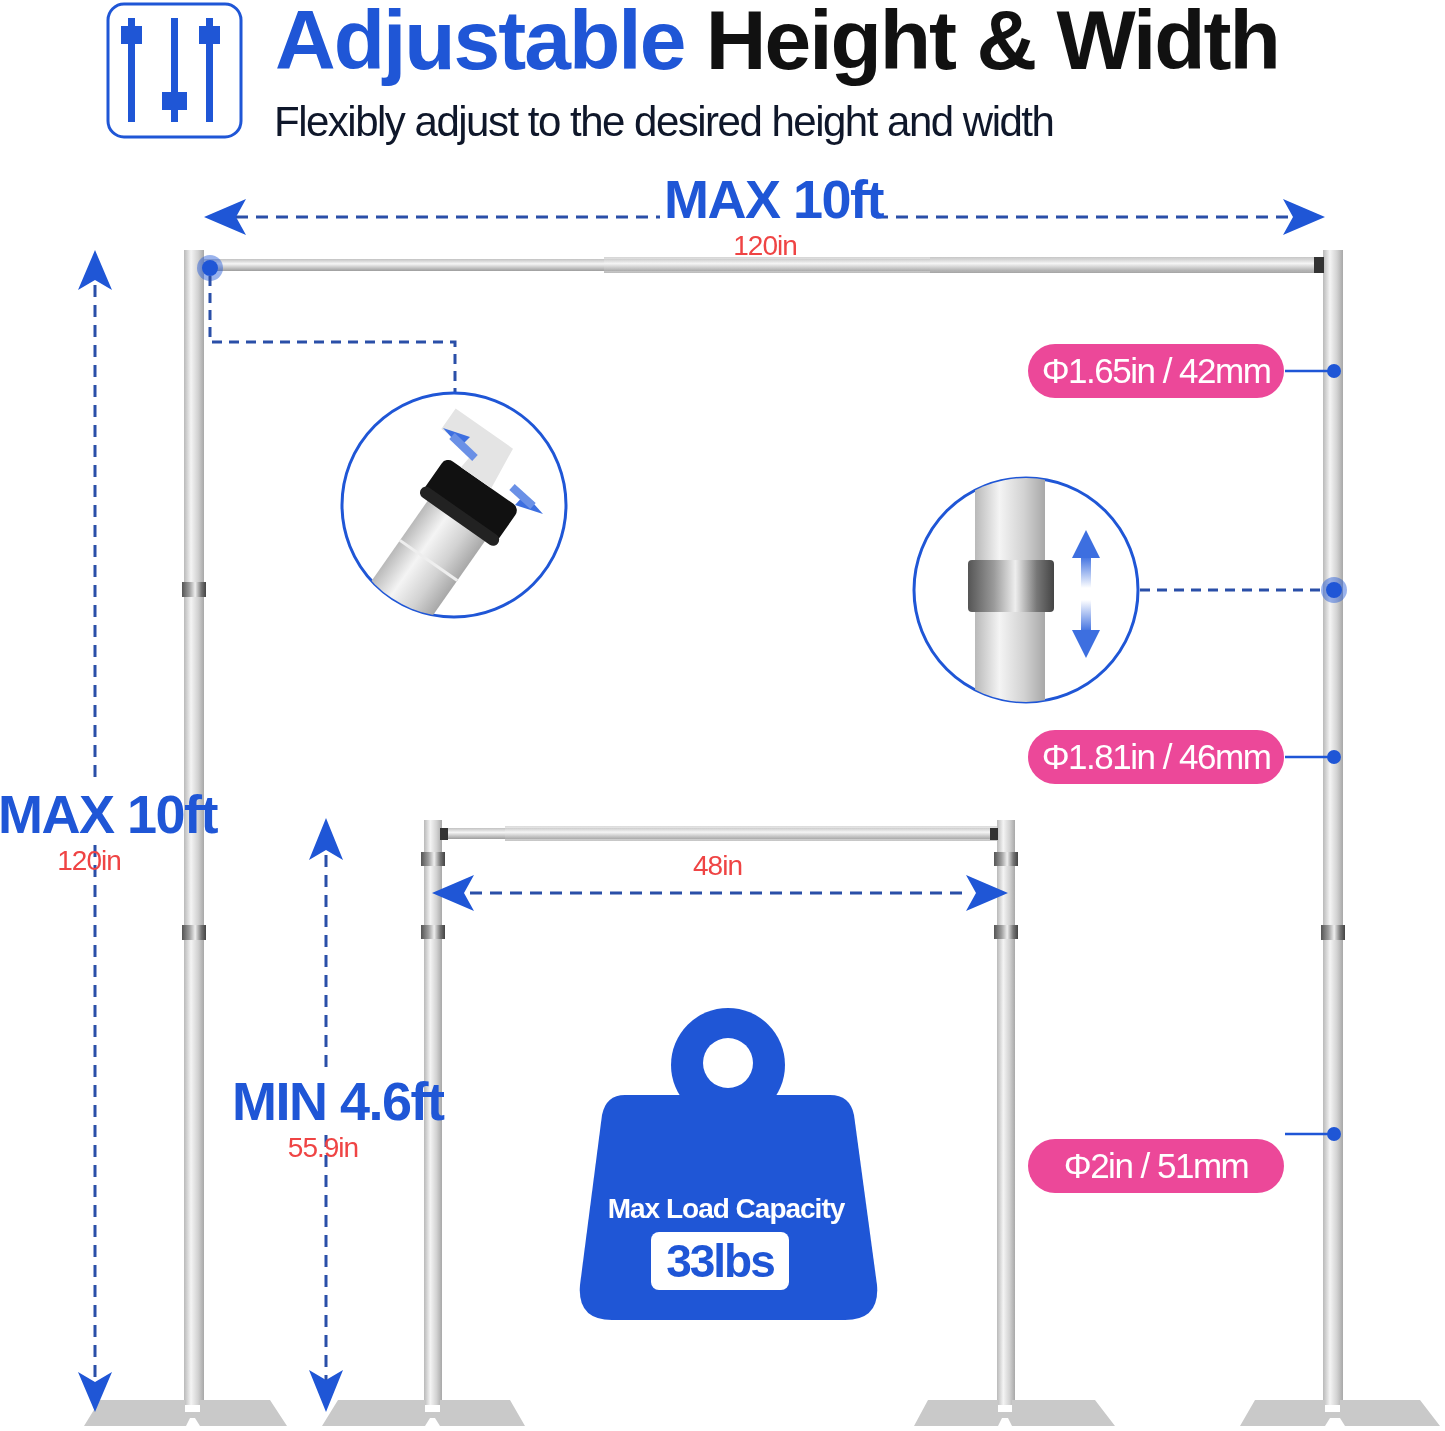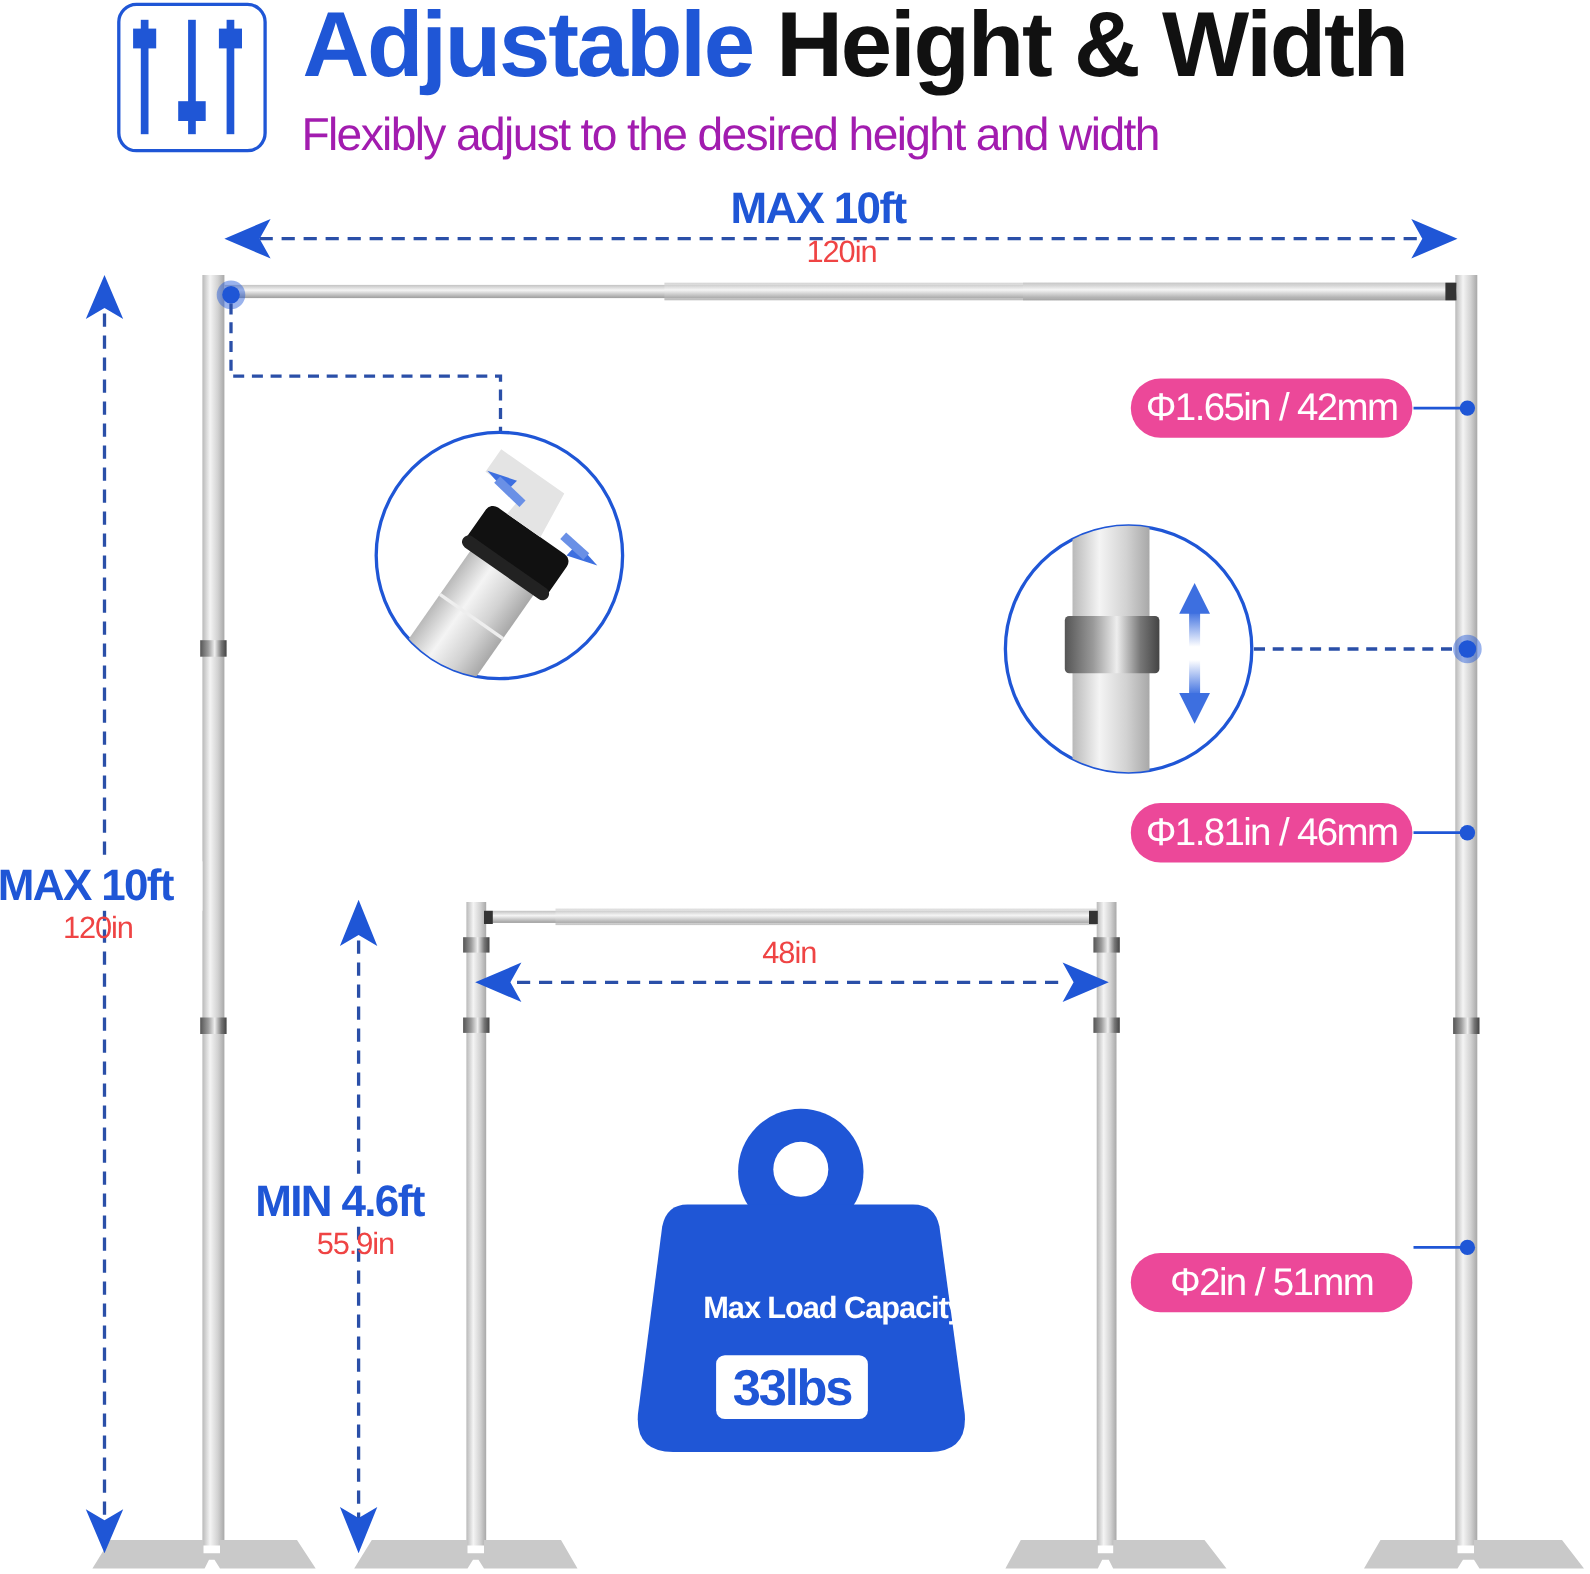--- a/index.html
+++ b/index.html
@@ -3,26 +3,26 @@
 <meta charset="utf-8">
 <style>
   html, body { margin: 0; padding: 0; background: #ffffff; }
   body { width: 1445px; height: 1431px; position: relative; overflow: hidden;
          font-family: "Liberation Sans", "DejaVu Sans", sans-serif; }
   .abs { position: absolute; }
   svg.stage { position: absolute; left: 0; top: 0; }
   .title { left: 275px; top: -8px; font-size: 84px; font-weight: 700; letter-spacing: -2px; white-space: nowrap; line-height: 1.15; }
   .title .blue { color: #1f56d6; }
   .title .black { color: #111111; }
-  .subtitle { left: 274px; top: 98px; font-size: 42px; color: #a21caf; letter-spacing: -1.5px; white-space: nowrap; }
-  .dim-main { font-size: 40px; font-weight: 700; color: #1f56d6; letter-spacing: -1.5px; white-space: nowrap; text-align: left; background: #fff; padding: 0 4px; }
+  .subtitle { left: 274px; top: 98px; font-size: 42px; color: #0f172a; letter-spacing: -1.5px; white-space: nowrap; }
+  .dim-main { font-size: 54px; font-weight: 700; color: #1f56d6; letter-spacing: -1.5px; white-space: nowrap; text-align: left; background: #fff; padding: 0 4px; }
   .dim-sub { font-size: 28px; color: #ef4444; letter-spacing: -1px; white-space: nowrap; text-align: center; }
   .pill { background: #ec4899; color: #fff; border-radius: 28px; height: 54px; line-height: 54px;
           font-size: 35px; letter-spacing: -1.5px; text-align: center; white-space: nowrap; width: 256px; }
-  .load-label { font-size: 28px; font-weight: 700; color: #fff; letter-spacing: -1px; white-space: nowrap; text-align: right; width: 300px; }
+  .load-label { font-size: 28px; font-weight: 700; color: #fff; letter-spacing: -1px; white-space: nowrap; text-align: center; width: 300px; margin-top: 20px; }
   .load-box { background: #fff; border-radius: 8px; width: 138px; height: 58px; line-height: 58px; text-align: center;
               font-size: 46px; font-weight: 700; color: #1f56d6; letter-spacing: -2px; }
 </style>
 </head>
 <body>
 
 <svg class="stage" width="1445" height="1431" viewBox="0 0 1445 1431" xmlns="http://www.w3.org/2000/svg">
   <defs>
     <linearGradient id="poleV" x1="0" y1="0" x2="1" y2="0">
       <stop offset="0" stop-color="#b9b9b9"></stop>

